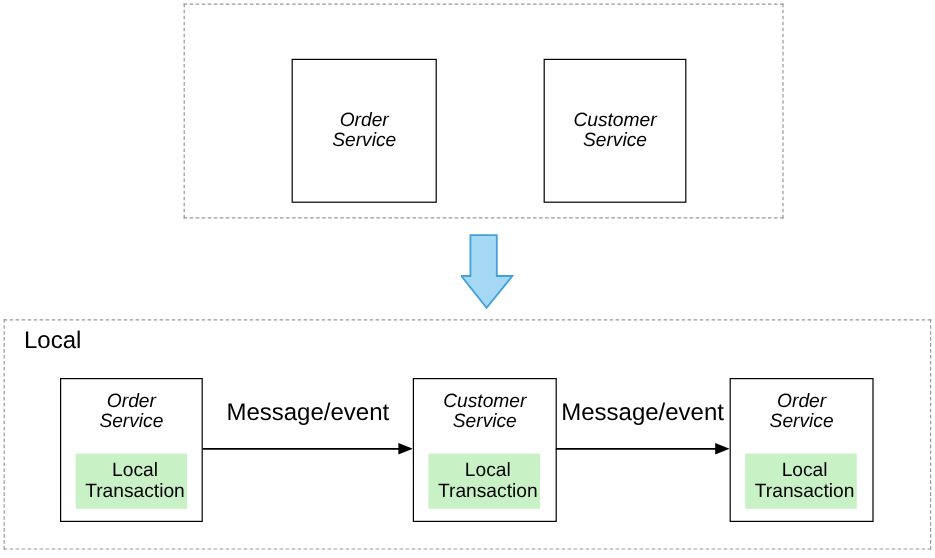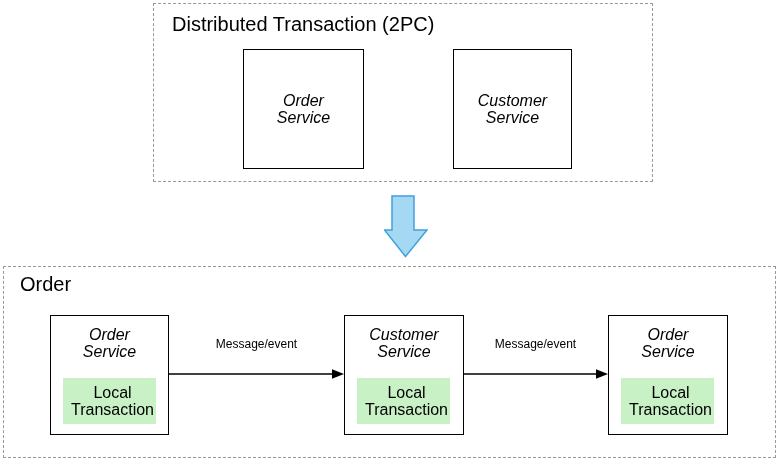--- a/index.html
+++ b/index.html
@@ -84,21 +84,21 @@
     text-align: center;
     width: 86px;
   }
 
   .msg-arrow { position: absolute; top: 100px; height: 14px; }
   .msg-arrow-1 { left: 165px; width: 175px; }
   .msg-arrow-2 { left: 459px; width: 145px; }
   .msg-label {
     position: absolute;
     top: 68px;
-    font-size: 12px;
+    font-size: 20px;
     line-height: 19px;
     text-align: center;
     white-space: nowrap;
   }
   .msg-label-1 { left: 165px; width: 175px; }
   .msg-label-2 { left: 459px; width: 145px; }
 
   .down-arrow {
     position: absolute;
     left: 384px;
@@ -106,37 +106,36 @@
     width: 44px;
     height: 64px;
   }
 </style>
 </head>
 <body>
 
 <div class="canvas">
 
   <div class="group group-two-pc">
-    <div class="group-title">Distributed Transaction (2PC)</div>
 
     <div class="service-box centered two-pc-box-1">
       <span class="service-label">Order Service</span>
     </div>
 
     <div class="service-box centered two-pc-box-2">
       <span class="service-label">Customer Service</span>
     </div>
   </div>
 
   <svg class="down-arrow" viewBox="0 0 44 64" xmlns="http://www.w3.org/2000/svg">
     <polygon points="8,1 30,1 30,35 43,35 21.5,61.5 0.5,35 8,35" style="fill: var(--arrow-fill, #a5d8f3); stroke: var(--arrow-stroke, #42a0dd); stroke-width: 1.5; stroke-linejoin: miter;"></polygon>
   </svg>
 
   <div class="group group-saga">
-    <div class="group-title">Order</div>
+    <div class="group-title">Local</div>
 
     <div class="service-box saga-box-1">
       <div class="saga-service-label">
         <span class="service-label">Order Service</span>
       </div>
       <div class="local-box">
         <span class="local-label">Local Transaction</span>
       </div>
     </div>
 

